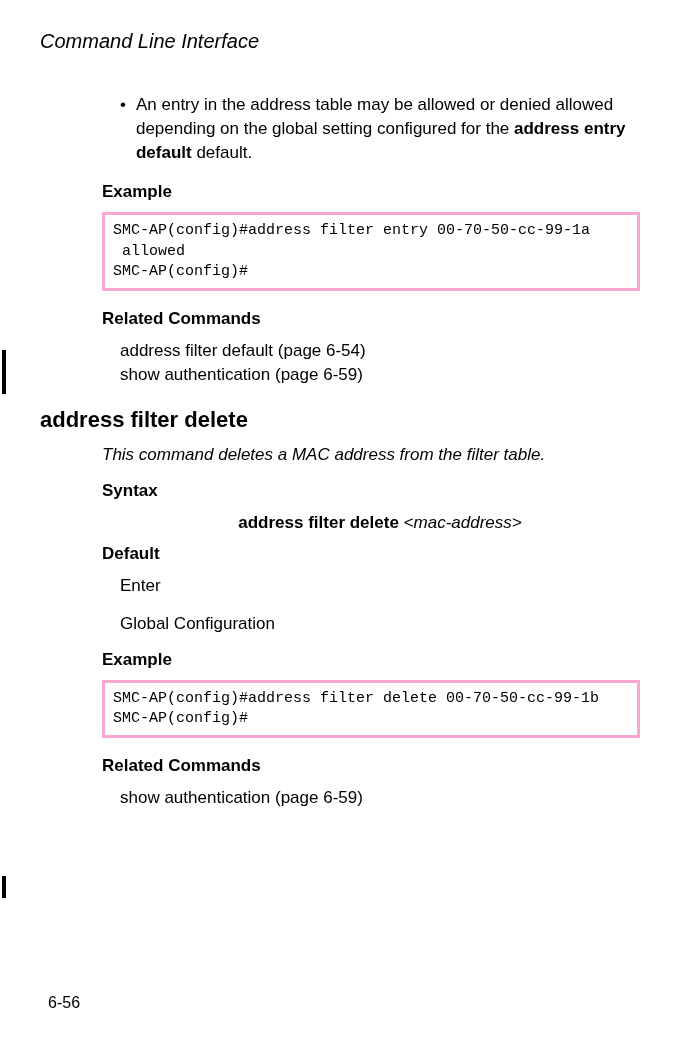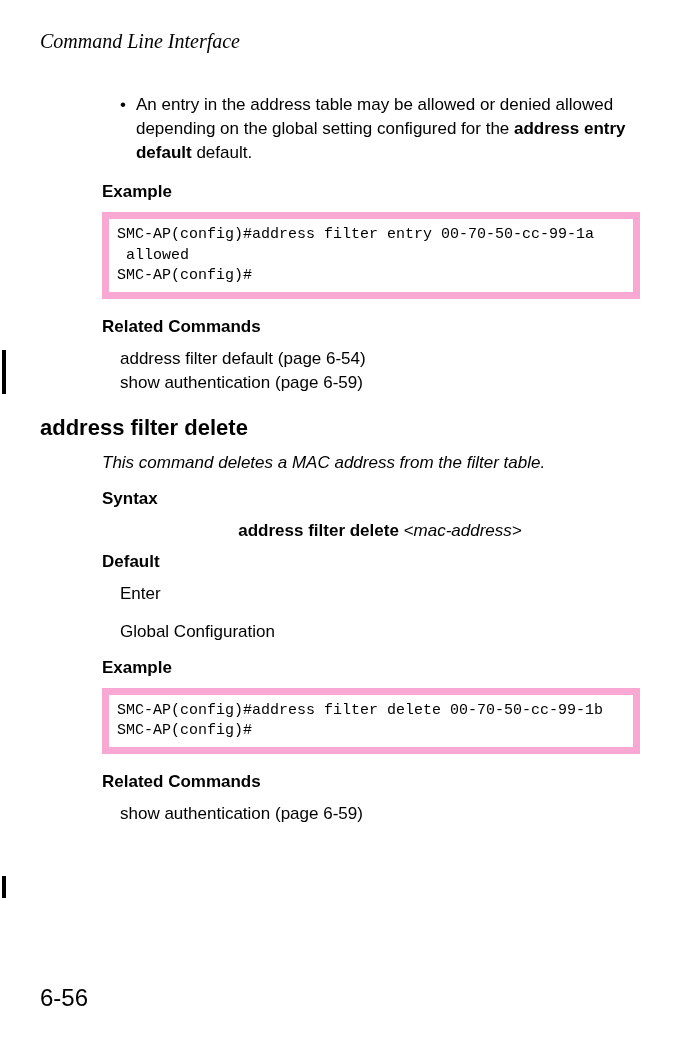--- a/index.html
+++ b/index.html
@@ -12,21 +12,21 @@
       height: 1052px;
       background: #fff;
       font-family: Arial, Helvetica, sans-serif;
       color: #000;
       position: relative;
       padding: 30px 40px 40px 40px;
     }
     .page-header {
       font-style: italic;
       font-size: 20px;
-      font-family: Liberation Serif, serif;
+      font-family: Liberation Sans, sans-serif;
       margin-bottom: 40px;
     }
     .content {
       padding-left: 80px;
       padding-right: 20px;
     }
     .bullet-row {
       display: flex;
       margin-bottom: 18px;
       font-size: 17px;
@@ -38,21 +38,21 @@
     .bold-inline {
       font-weight: bold;
     }
     .section-label {
       font-weight: bold;
       font-size: 17px;
       margin-bottom: 10px;
       margin-left: -18px;
     }
     .code-box {
-      border: 7px solid #f9a8d4;
+      border: 3px solid #f9a8d4;
       padding: 6px 8px;
       font-family: "Courier New", Courier, monospace;
       font-size: 15px;
       line-height: 1.35;
       white-space: pre-wrap;
       margin-bottom: 18px;
       margin-left: -18px;
     }
     .related-list {
       font-size: 17px;
@@ -103,22 +103,22 @@
       line-height: 1.4;
       margin-bottom: 10px;
       text-align: center;
     }
     .italic {
       font-style: italic;
     }
     .page-number {
       position: absolute;
       bottom: 40px;
-      left: 40px;
-      font-size: 24px;
+      left: 48px;
+      font-size: 16px;
     }
   </style>
 </head>
 <body>
 
 <div class="revision-bar rev-bar-1"></div>
 <div class="revision-bar rev-bar-2"></div>
 
 <div class="page-header">Command Line Interface</div>
 

